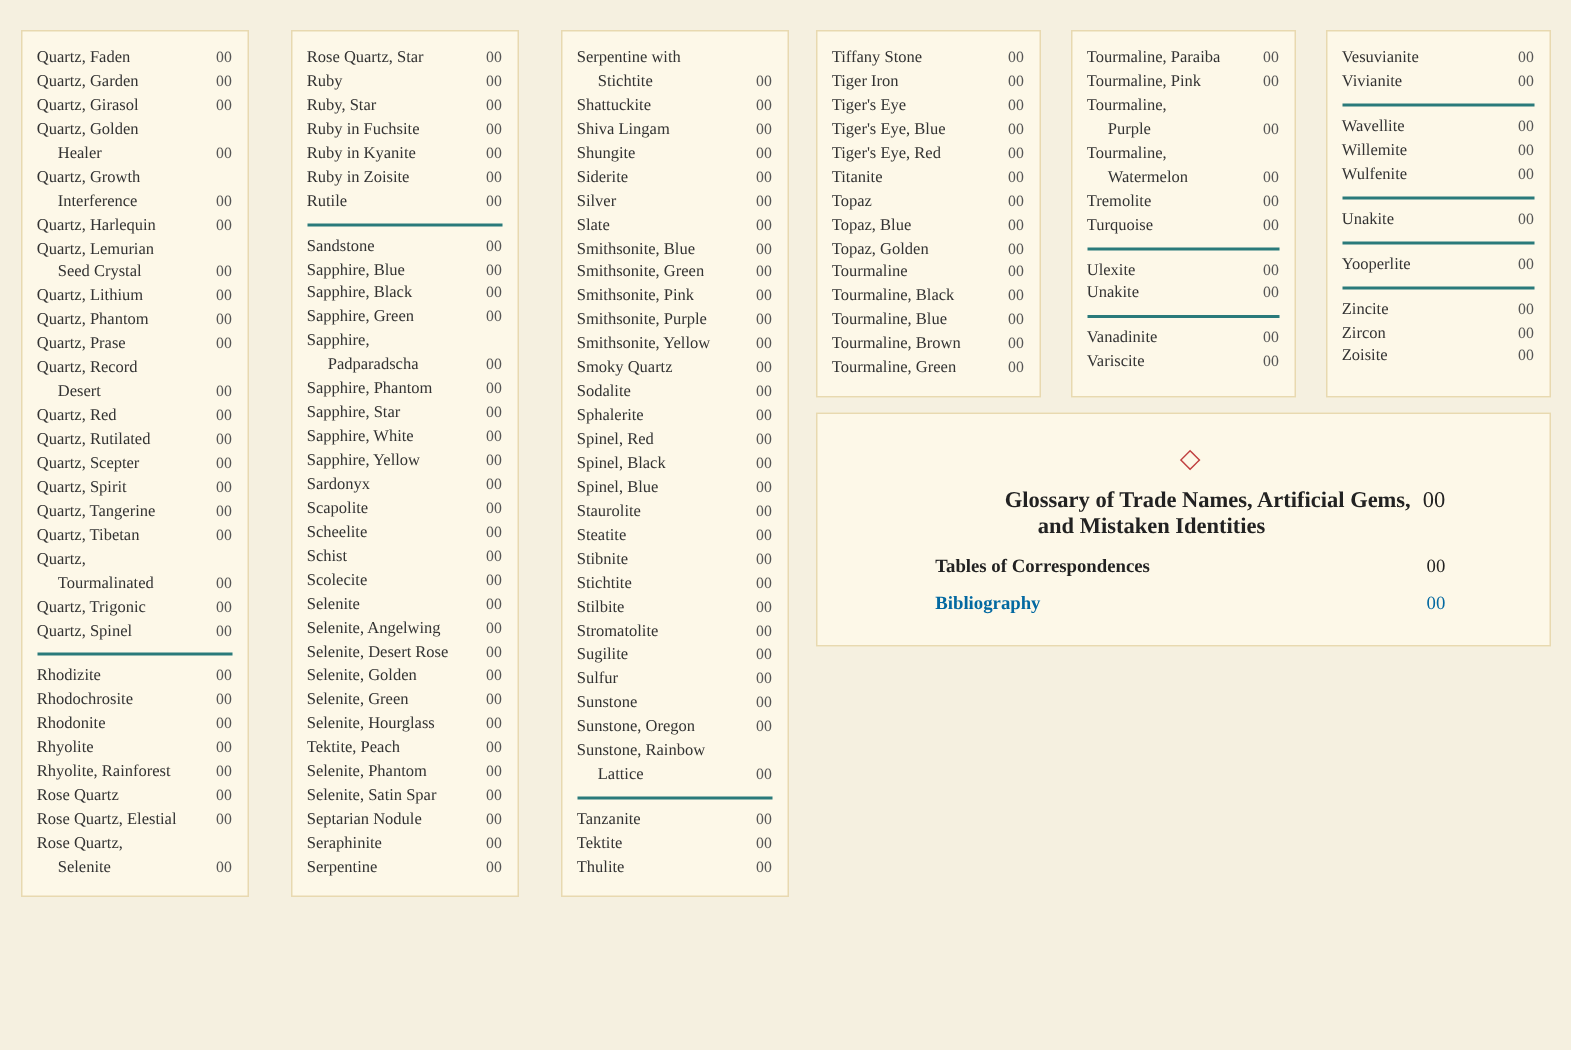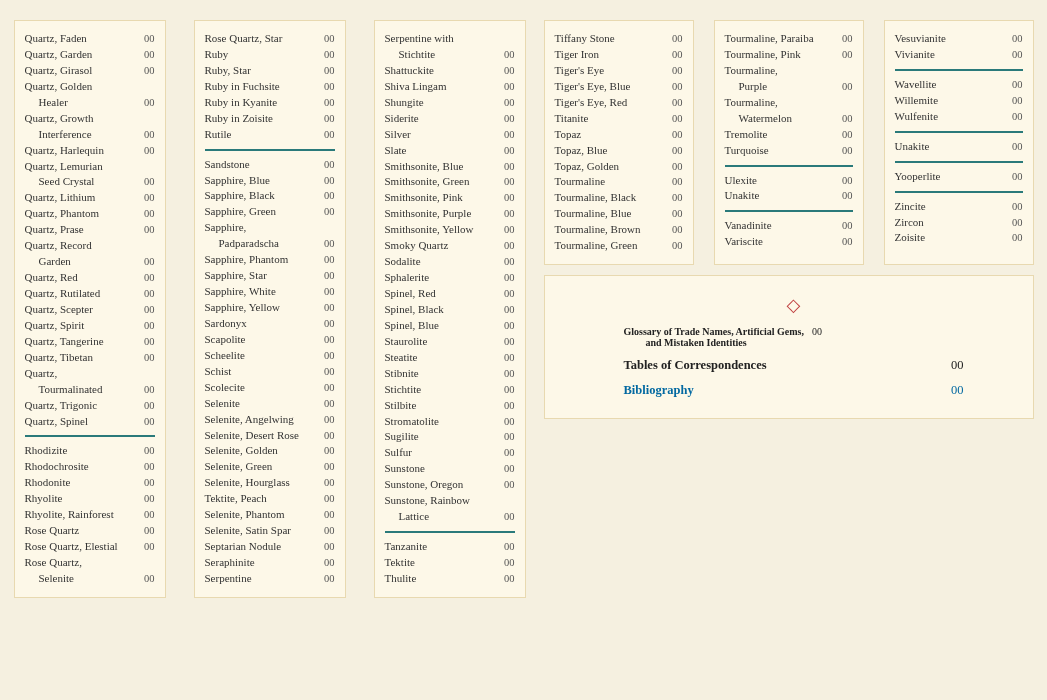--- a/index.html
+++ b/index.html
@@ -139,21 +139,21 @@
           <span class="entry-page">00</span>
         </div>
         <div class="entry">
           <span class="entry-name">Quartz, Prase</span>
           <span class="entry-page">00</span>
         </div>
         <div class="entry">
           <span class="entry-name">Quartz, Record</span>
         </div>
         <div class="entry indent">
-          <span class="entry-name">Garden</span>
+          <span class="entry-name">Desert</span>
           <span class="entry-page">00</span>
         </div>
         <div class="entry">
           <span class="entry-name">Quartz, Red</span>
           <span class="entry-page">00</span>
         </div>
         <div class="entry">
           <span class="entry-name">Quartz, Rutilated</span>
           <span class="entry-page">00</span>
         </div>
@@ -655,21 +655,21 @@
           </div>
           <div class="entry">
             <span class="entry-name">Zoisite</span>
             <span class="entry-page">00</span>
           </div>
         </div>
     </div>
     <div class="right-bottom">
       <div class="diamond-icon">◇</div>
       <div class="section-entry">
-        <div style="font-size:10px; color:#222; display:flex; justify-content:flex-start; align-items:baseline; width:100%;">
+        <div style="font-size:15px; color:#222; display:flex; justify-content:flex-end; align-items:baseline; width:100%;">
           <div>
             <span style="font-weight:bold;">Glossary of Trade Names, Artificial Gems,</span><br>
             <span style="font-weight:bold; padding-left:22px;">and Mistaken Identities</span>
           </div>
           <span style="margin-left:8px;">00</span>
         </div>
       </div>
       <div class="section-entry">
         <div style="font-size:12.5px; color:#222; display:flex; justify-content:space-between; align-items:baseline; width:100%;gap:34px;">
           <span style="font-weight:bold;">Tables of Correspondences</span>

